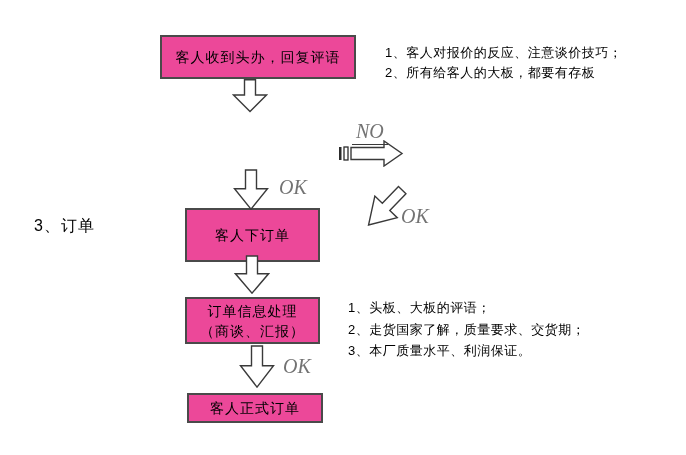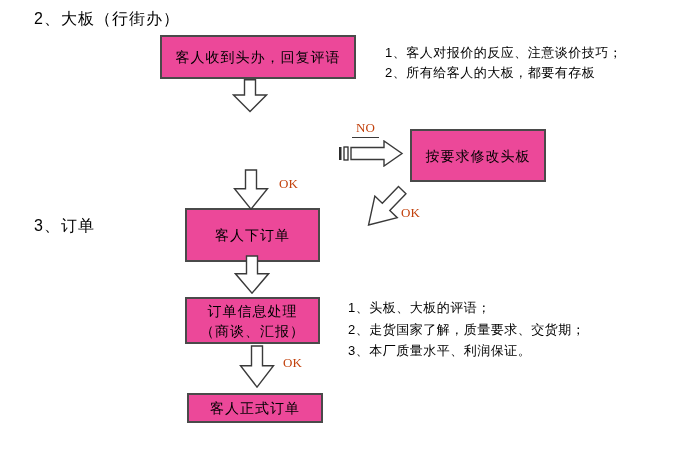--- a/index.html
+++ b/index.html
@@ -30,48 +30,45 @@
     justify-content: center;
     font-size: 14px;
     letter-spacing: 1px;
     text-align: center;
     line-height: 20px;
     white-space: nowrap;
   }
   .branch-label {
     position: absolute;
     font-family: "Liberation Serif", "DejaVu Serif", serif;
-    font-size: 13px;
-    color: #c2410c;
+    font-size: 20px;
+    color: #737373;
     white-space: nowrap;
+    font-style: italic;
   }
   .no-label { border-bottom: 1px solid #3a3a3a; padding: 0 4px 1px 4px; }
   .note-list { position: absolute; font-size: 13px; letter-spacing: 0.5px; }
   .note-line { white-space: nowrap; }
   .note-top .note-line { line-height: 20px; }
   .note-bottom .note-line { line-height: 21.5px; }
   .arrow { position: absolute; }
   svg { display: block; }
 </style>
 </head>
 <body>
 
 <div class="canvas">
 
-  <div class="section-title" style="left:34px; top:9px;">2、大板（行街办）</div>
   <div class="section-title" style="left:34px; top:196px;margin-top:20px;">3、订单</div>
 
   <div class="flow-box" style="left:160px; top:35px; width:196px; height:44px;">
     <span>客人收到头办，回复评语</span>
   </div>
 
 
-  <div class="flow-box" style="left:410px; top:129px; width:136px; height:53px;">
-    <span>按要求修改头板</span>
-  </div>
 
   <div class="flow-box" style="left:185px; top:208px; width:135px; height:54px;text-align:center;">
     <span>客人下订单</span>
   </div>
 
   <div class="flow-box" style="left:185px; top:297px; width:135px; height:47px;">
     <span>订单信息处理</span>
     <span>（商谈、汇报）</span>
   </div>
 

